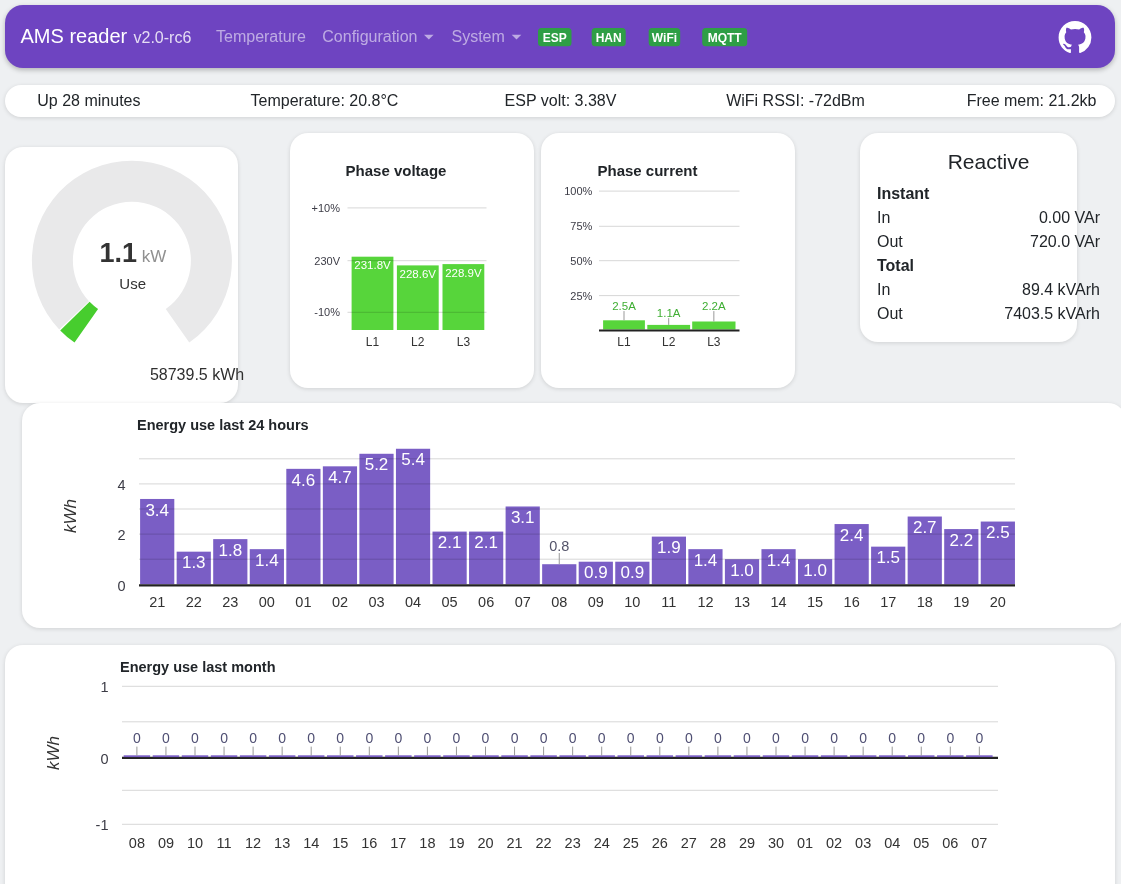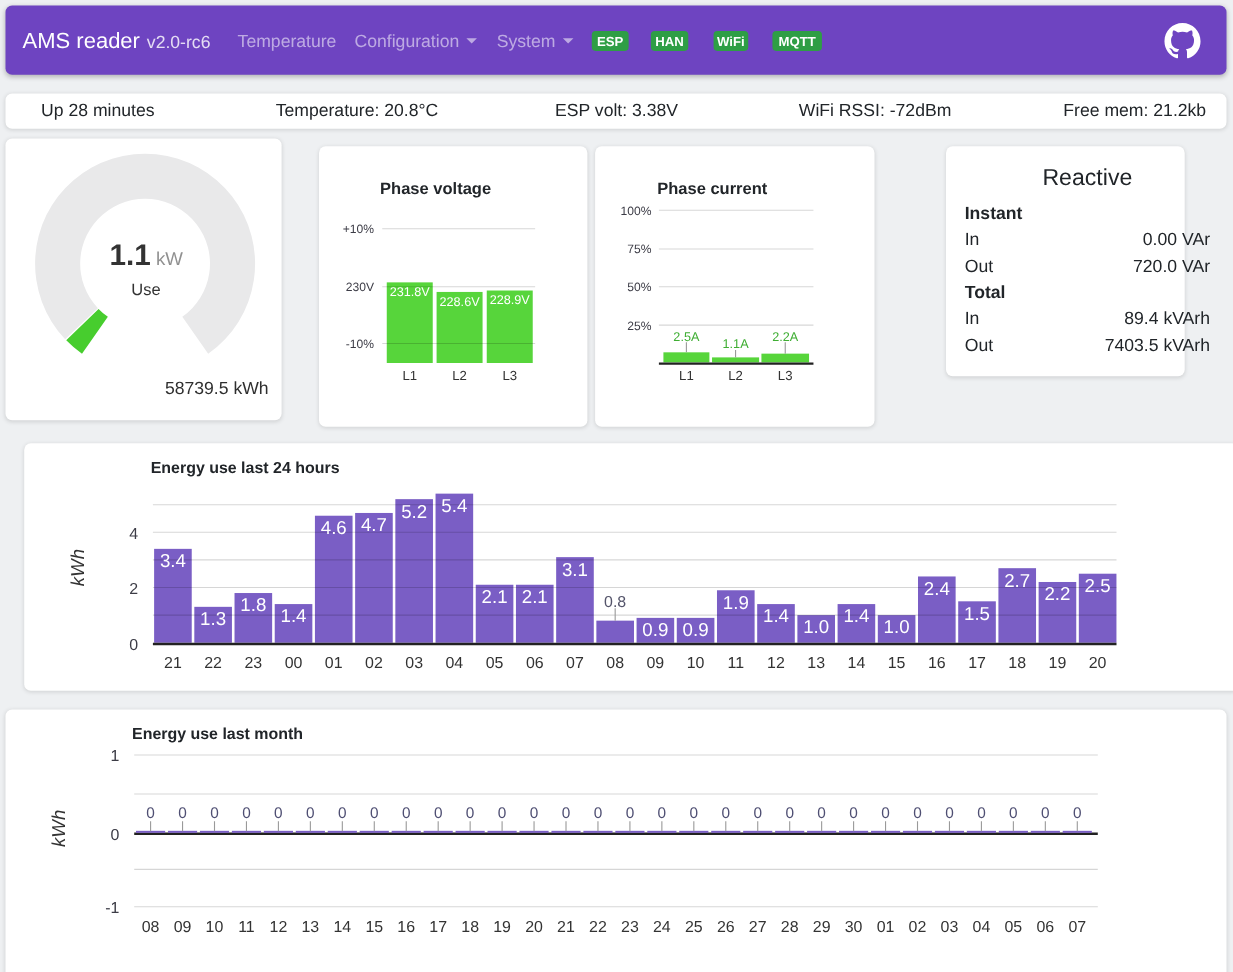--- a/index.html
+++ b/index.html
@@ -1,16 +1,16 @@
 <!DOCTYPE html>
 <html><head><meta charset="utf-8"><title>AMS reader</title><style>
 
 html,body{margin:0;padding:0;}
 body{width:1121px;height:884px;background:#eef0f2;font-family:"Liberation Sans", sans-serif;position:relative;overflow:hidden;}
-.card{position:absolute;background:#fff;border-radius:6px;box-shadow:0 1px 4px rgba(0,0,0,0.13);}
+.card{position:absolute;background:#fff;border-radius:18px;box-shadow:0 1px 4px rgba(0,0,0,0.13);}
 svg{position:absolute;left:0;top:0;overflow:visible;}
 
 </style></head><body>
 <div class="card" style="left:5px;top:5px;width:1110px;height:63px;background:#6e44c1;box-shadow:0 2px 5px rgba(0,0,0,0.25);">
     <svg width="1110" height="63" viewBox="0 0 1110 63" font-family="&quot;Liberation Sans&quot;, sans-serif">
       <text x="15.5" y="38.3" font-size="20" fill="#ffffff" text-anchor="start">AMS reader</text>
       <text x="128.5" y="38.3" font-size="16" fill="rgba(255,255,255,0.82)" text-anchor="start">v2.0-rc6</text>
       <text x="211" y="37.4" font-size="16" fill="rgba(255,255,255,0.55)" text-anchor="start">Temperature</text>
       <text x="317.3" y="37.4" font-size="16" fill="rgba(255,255,255,0.55)" text-anchor="start">Configuration</text>
       <text x="446.5" y="37.4" font-size="16" fill="rgba(255,255,255,0.55)" text-anchor="start">System</text>
@@ -31,21 +31,21 @@
   </div>
 <div class="card" style="left:5px;top:84.5px;width:1110px;height:32.5px;text-align:center;">
     <svg width="1110" height="33" viewBox="0 0 1110 33" font-family="&quot;Liberation Sans&quot;, sans-serif">
       <text x="83.9" y="20.6" font-size="16" fill="#212529" text-anchor="middle">Up 28 minutes</text>
       <text x="319.5" y="20.6" font-size="16" fill="#212529" text-anchor="middle">Temperature: 20.8°C</text>
       <text x="555.5" y="20.6" font-size="16" fill="#212529" text-anchor="middle">ESP volt: 3.38V</text>
       <text x="790.5" y="20.6" font-size="16" fill="#212529" text-anchor="middle">WiFi RSSI: -72dBm</text>
       <text x="1026.6" y="20.6" font-size="16" fill="#212529" text-anchor="middle">Free mem: 21.2kb</text>
     </svg>
   </div>
-<div class="card" style="left:5px;top:126px;width:233px;height:255.5px;padding-left:18px;">
+<div class="card" style="left:5px;top:147px;width:233px;height:255.5px;">
     <svg width="255" height="256" viewBox="0 0 255 256" font-family="&quot;Liberation Sans&quot;, sans-serif">
       <path d="M 69.54 195.62 A 100 100 0 0 1 55.21 183.42 L 84.6 154.83 A 59 59 0 0 0 93.06 162.03 Z" fill="#47cd2e"></path>
       <path d="M 54.24 182.41 A 100 100 0 1 1 184.26 195.62 L 160.74 162.03 A 59 59 0 1 0 84.03 154.24 Z" fill="#e9e9ea"></path>
       <text x="94.5" y="115.3" font-size="27" font-weight="bold" fill="#333333">1.1<tspan font-size="17" font-weight="normal" fill="#909090"> kW</tspan></text>
       <text x="127.7" y="142.3" font-size="15" fill="#333333" text-anchor="middle">Use</text>
       <text x="239.2" y="232.5" font-size="16" fill="#2f2f2f" text-anchor="end">58739.5 kWh</text>
     </svg>
   </div>
 <div class="card" style="left:290px;top:132.5px;width:244px;height:255.5px;">
     <svg width="253" height="256" viewBox="0 0 253 256" font-family="&quot;Liberation Sans&quot;, sans-serif">

